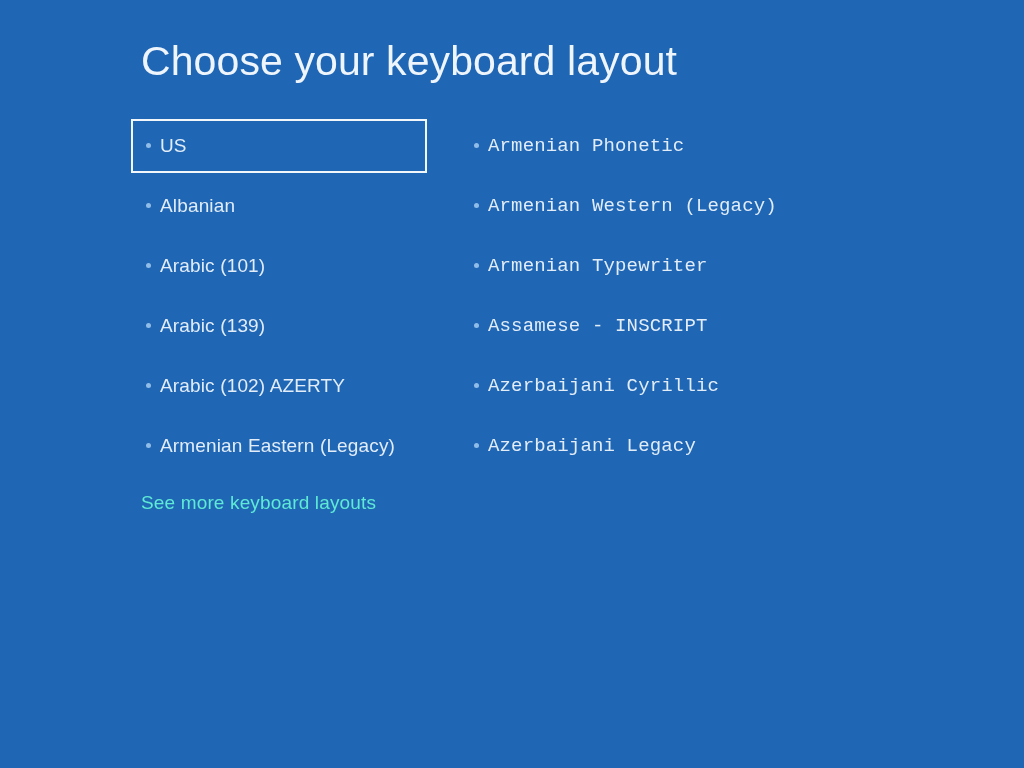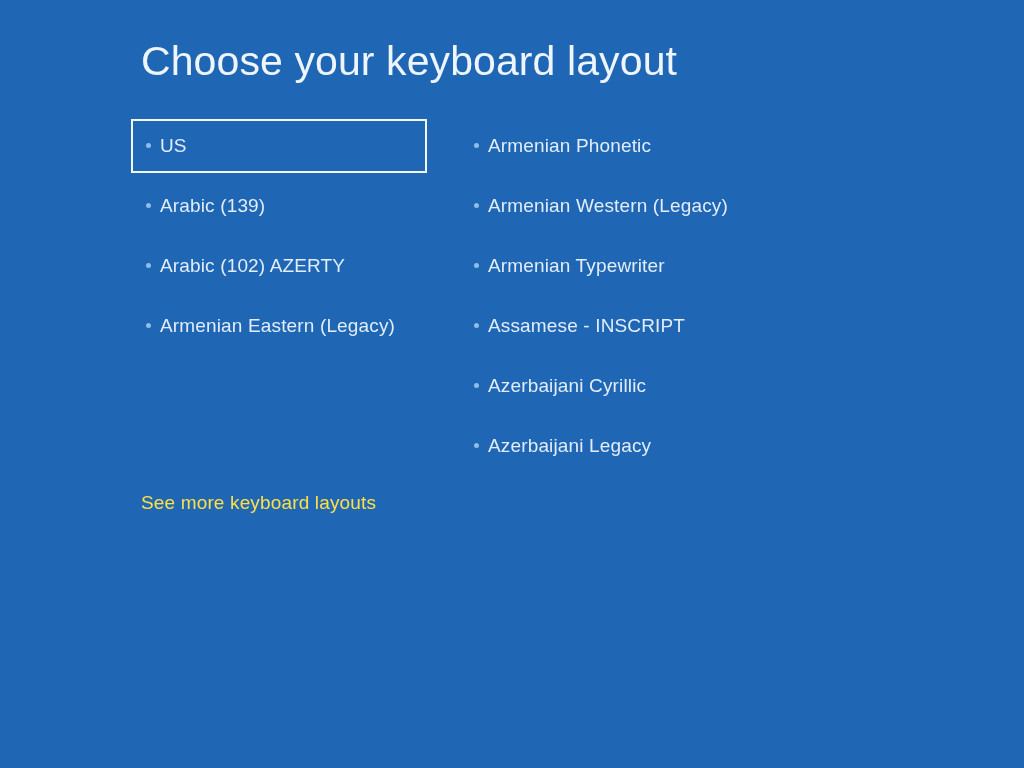--- a/index.html
+++ b/index.html
@@ -29,21 +29,21 @@
     letter-spacing: 0.1px;
     color: #eef5fd;
     white-space: nowrap;
     line-height: 1.1;
   }
   .column {
     position: absolute;
     top: 119px;
   }
   #column-left  { left: 131px; width: 296px; }
-  #column-right { left: 459px; width: 320px; }
+  #column-right { left: 459px; width: 320px; font-family: Liberation Mono, monospace; }
 
   .layout-item {
     position: relative;
     height: 54px;
     margin-bottom: 6px;
     box-sizing: border-box;
     display: flex;
     align-items: center;
     padding-left: 13px;
     border: 2px solid transparent;
@@ -66,37 +66,45 @@
     color: #e2edf9;
     white-space: nowrap;
     letter-spacing: 0.15px;
   }
   #see-more-link {
     position: absolute;
     left: 141px;
     top: 492px;
     font-size: 19px;
     font-weight: 300;
-    color: #fde047;
+    color: #5eead4;
     letter-spacing: 0.15px;
     white-space: nowrap;
     cursor: pointer;
   }
 </style>
 </head>
 <body>
 
 <div id="screen">
 
   <div id="page-title">Choose your keyboard layout</div>
 
   <div class="column" id="column-left">
       <div class="layout-item selected">
         <span class="bullet"></span>
         <span class="layout-label">US</span>
+      </div>
+      <div class="layout-item">
+        <span class="bullet"></span>
+        <span class="layout-label">Albanian</span>
+      </div>
+      <div class="layout-item">
+        <span class="bullet"></span>
+        <span class="layout-label">Arabic (101)</span>
       </div>
       <div class="layout-item">
         <span class="bullet"></span>
         <span class="layout-label">Arabic (139)</span>
       </div>
       <div class="layout-item">
         <span class="bullet"></span>
         <span class="layout-label">Arabic (102) AZERTY</span>
       </div>
       <div class="layout-item">

